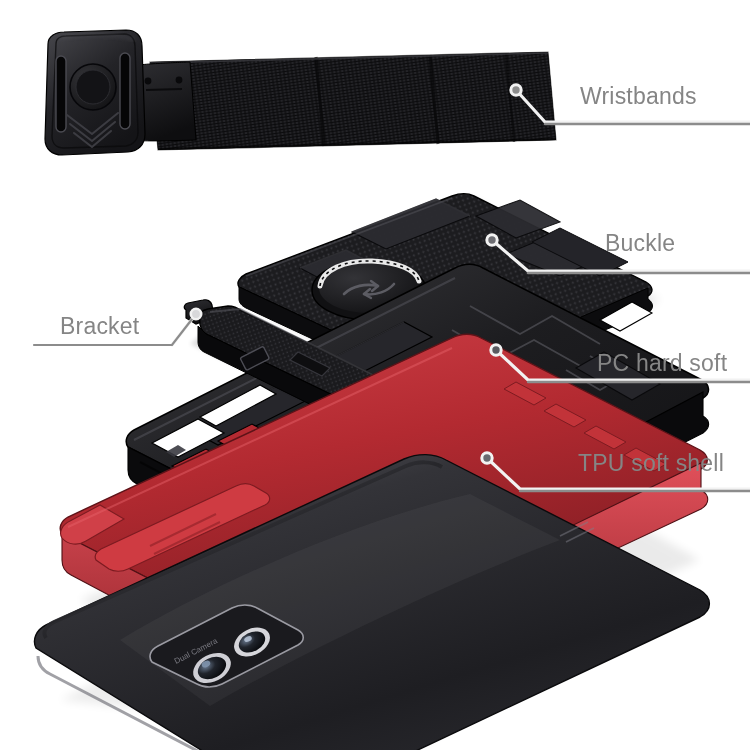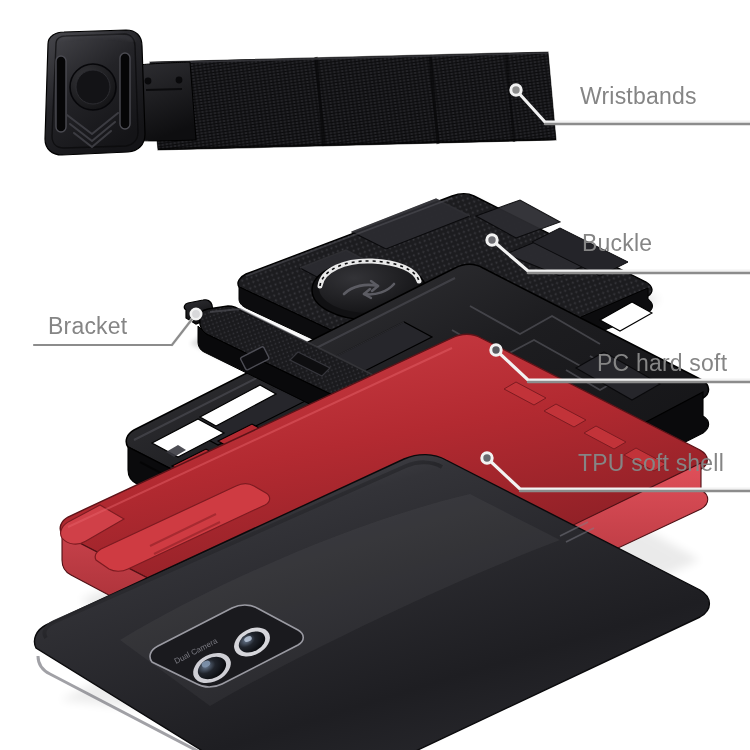--- a/index.html
+++ b/index.html
@@ -388,21 +388,21 @@
       <g>
         <path d="M487,458 L520,489 L750,489" stroke="#f2f2f2" stroke-width="3.2"></path>
         <path d="M520,491 L750,491" stroke="#8c8c8c" stroke-width="2.4"></path>
         <circle cx="487" cy="458" r="5.2" fill="#6a6a70" stroke="#f2f2f2" stroke-width="3"></circle>
       </g>
     </g>
   </svg>
 
   <div class="lbl" style="left:580px;top:85px;">Wristbands</div>
 
-  <div class="lbl" style="left:582px;top:232px;">Buckle</div>
-
-  <div class="lbl" style="left:48px;top:315px;">Bracket</div>
+  <div class="lbl" style="left:605px;top:232px;">Buckle</div>
+
+  <div class="lbl" style="left:60px;top:315px;">Bracket</div>
 
   <div class="lbl" style="left:597px;top:352px;">PC hard soft</div>
 
   <div class="lbl" style="left:578px;top:452px;">TPU soft shell</div>
 
 </div>
 
 </body></html>

